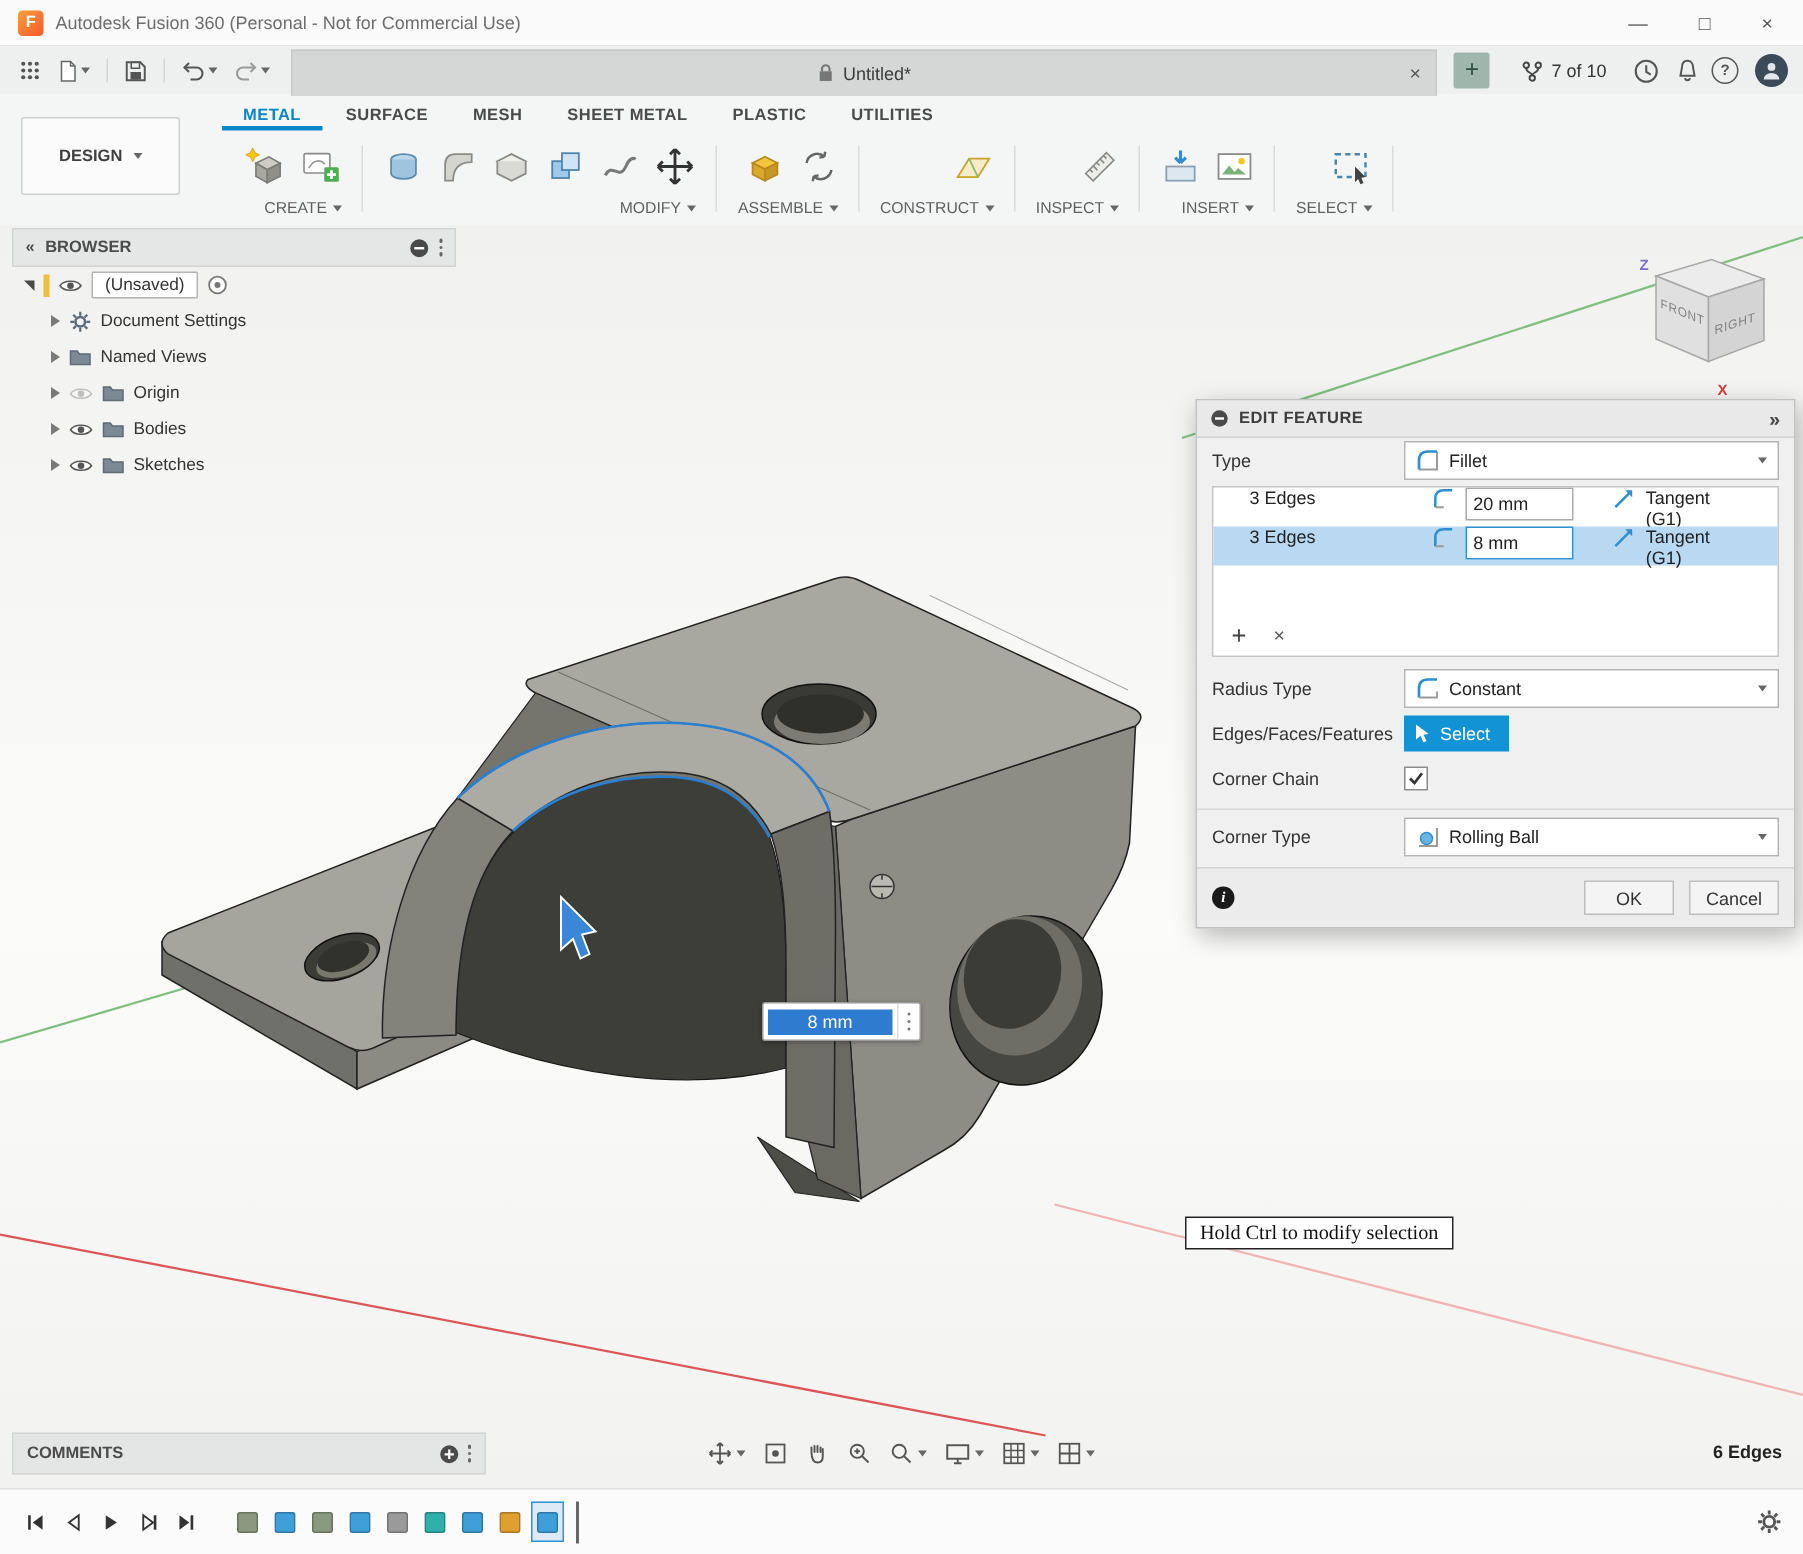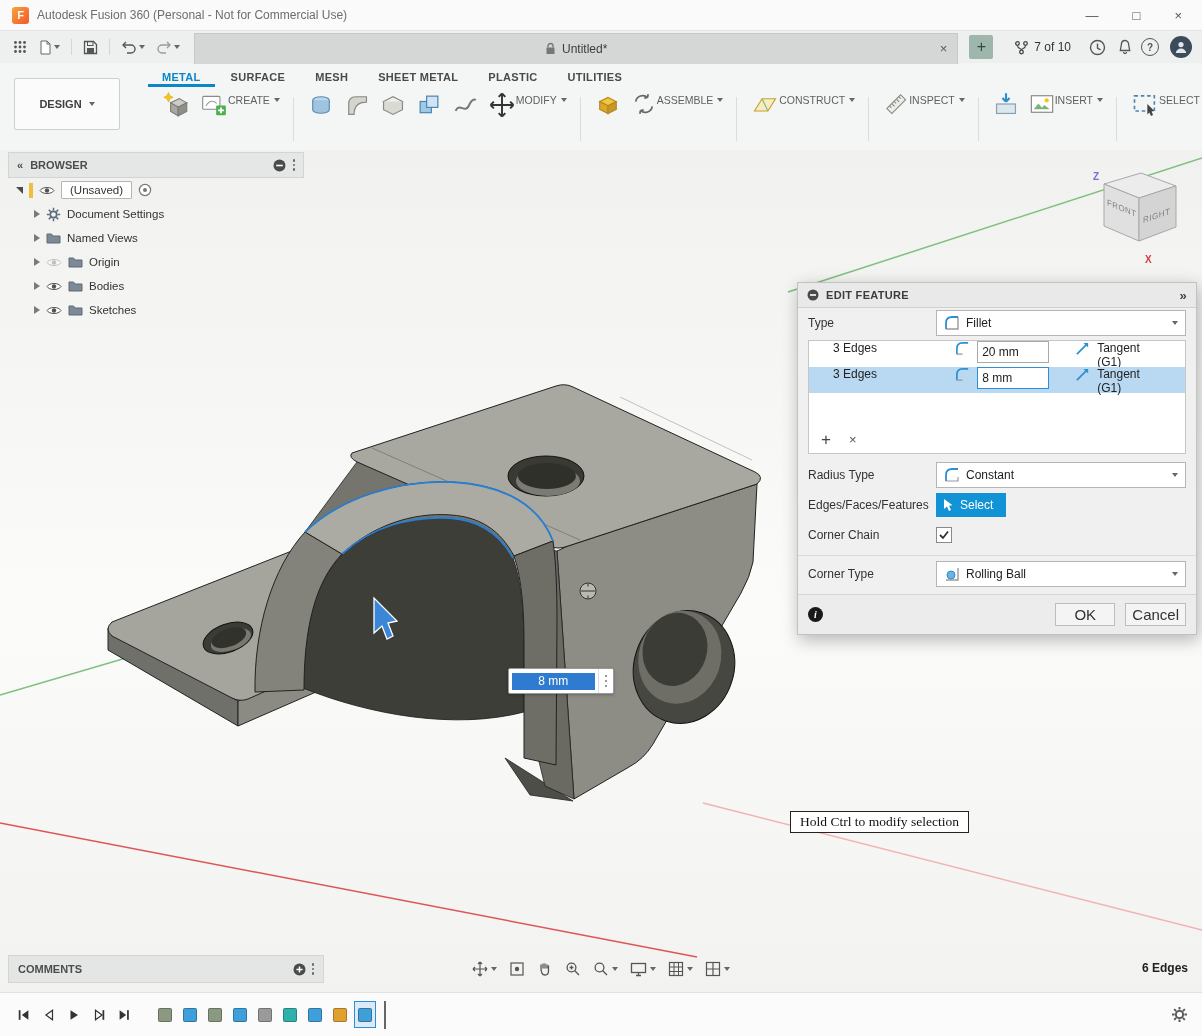--- a/index.html
+++ b/index.html
@@ -33,21 +33,21 @@
           justify-content:center;margin-left:6px}
 
   
   .ribbon-tabs{height:24px;display:flex;align-items:flex-end;padding-left:148px;background:#f4f5f5;gap:2px}
   .rtab{padding:5px 14px 4px;font-size:11px;font-weight:bold;color:#4a4a4a;letter-spacing:.3px}
   .rtab.active{color:#0b86c8;border-bottom:3px solid #0b86c8;padding-bottom:1px}
   .ribbon{height:64px;background:#f4f5f5;border-bottom:1px solid #d9d9d9;display:flex;padding-left:148px}
   .design-btn{position:absolute;left:14px;top:78px;width:104px;height:50px;background:#fbfbfb;
               border:1px solid #cfcfcf;border-radius:2px;display:flex;align-items:center;justify-content:center;
               gap:7px;font-size:11px;font-weight:bold;color:#3f3f3f;z-index:5}
-  .rgroup{display:flex;flex-direction:row;align-items:flex-start;padding:4px 14px 2px;position:relative}
+  .rgroup{display:flex;flex-direction:column;align-items:flex-end;padding:4px 14px 2px;position:relative}
   .rgroup::after{content:"";position:absolute;right:0;top:10px;bottom:10px;width:1px;background:#dcdcdc}
   .gicons{flex:1;display:flex;align-items:center;gap:10px}
   .glabel{font-size:10.5px;color:#5f5f5f;display:flex;align-items:center;gap:4px;padding:3px 0 4px}
   .caret{width:0;height:0;border-left:3.5px solid transparent;border-right:3.5px solid transparent;
          border-top:4px solid #666;display:inline-block}
 
   
   .viewport{position:absolute;left:0;top:150px;width:1202px;height:842px;
             background:linear-gradient(180deg,#f1f1ef 0%,#fbfbf9 55%,#f2f2f0 100%)}
   .vp-svg{position:absolute;left:0;top:0;pointer-events:none;z-index:1}
@@ -69,21 +69,21 @@
   .vdots i{width:2.5px;height:2.5px;background:#666;border-radius:50%}
 
   
   .warn-bar{position:absolute;left:468px;top:2px;height:26px;display:flex;align-items:center;background:#ececec;
             border:1px solid #e2e2e2;padding-left:10px;gap:9px;font-size:12px;z-index:3}
   .warn-strong{font-weight:bold;color:#333}
   .warn-msg{color:#444;margin-right:10px}
   .save-btn{height:100%;display:flex;align-items:center;padding:0 16px;background:#dbe5ec;color:#25425c}
 
   
-  .dialog{position:absolute;left:797px;top:132px;width:398px;background:#f0f0f0;border:1px solid #c2c2c2;
+  .dialog{position:absolute;left:797px;top:116px;width:398px;background:#f0f0f0;border:1px solid #c2c2c2;
           box-shadow:2px 5px 16px rgba(0,0,0,.28);z-index:10}
   .dlg-header{height:24px;background:#e9e9e9;border-bottom:1px solid #d0d0d0;display:flex;align-items:center;
               gap:7px;padding:0 9px;font-size:11px;font-weight:bold;color:#3d3d3d;letter-spacing:.3px}
   .dlg-expand{margin-left:auto;color:#444;font-size:13px;font-weight:bold}
   .prop-row{display:flex;align-items:center;min-height:30px;padding:0 10px}
   .prop-label{width:128px;color:#333;flex:none}
   .prop-ctl{flex:1;display:flex;align-items:center}
   .dropdown{flex:1;height:24px;background:#fff;border:1px solid #b5b5b5;display:flex;align-items:center;
             gap:6px;padding:0 7px}
   .dd-label{flex:1;color:#222}
@@ -105,21 +105,21 @@
               padding:0 13px 0 6px;font-size:12px}
   .checkbox{width:14px;height:14px;border:1px solid #8a8a8a;background:#fff;display:flex;align-items:center;
             justify-content:center}
   .text-input{flex:1;height:24px;border:1px solid #b5b5b5;background:#fff;font:inherit;font-size:12px;padding:0 7px}
   .dlg-divider{height:1px;background:#dadada;margin:5px 0 3px}
   .dlg-footer{display:flex;align-items:center;padding:8px 10px;border-top:1px solid #d4d4d4;background:#ececec;
               margin-top:5px}
   .info-dot{width:15px;height:15px;border-radius:50%;background:#1a1a1a;color:#fff;font-size:10px;font-weight:bold;
             font-style:italic;display:flex;align-items:center;justify-content:center;font-family:"Liberation Serif",serif}
   .dlg-footer .fspacer{flex:1}
-  .btn{min-width:60px;height:23px;background:#f4f4f4;border:1px solid #bdbdbd;font:inherit;font-size:15px;
+  .btn{min-width:60px;height:23px;background:#f4f4f4;border:1px solid #bdbdbd;font:inherit;font-size:12px;
        color:#333;margin-left:10px}
 
   
   .dim-input{position:absolute;left:508px;top:518px;height:24px;width:104px;background:#fff;border:1px solid #999;
              border-radius:2px;display:flex;align-items:center;z-index:6;box-shadow:0 1px 3px rgba(0,0,0,.25)}
   .dim-sel{flex:1;margin:2px 0 2px 3px;background:#2e7bd0;color:#fff;text-align:center;font-size:12px;padding:1.5px 0}
   .dim-grip{display:flex;flex-direction:column;gap:2.5px;padding:0 6px;border-left:1px solid #ddd;height:100%;
             justify-content:center;margin-left:3px}
   .dim-grip i{width:2.5px;height:2.5px;background:#777;border-radius:50%}
 

